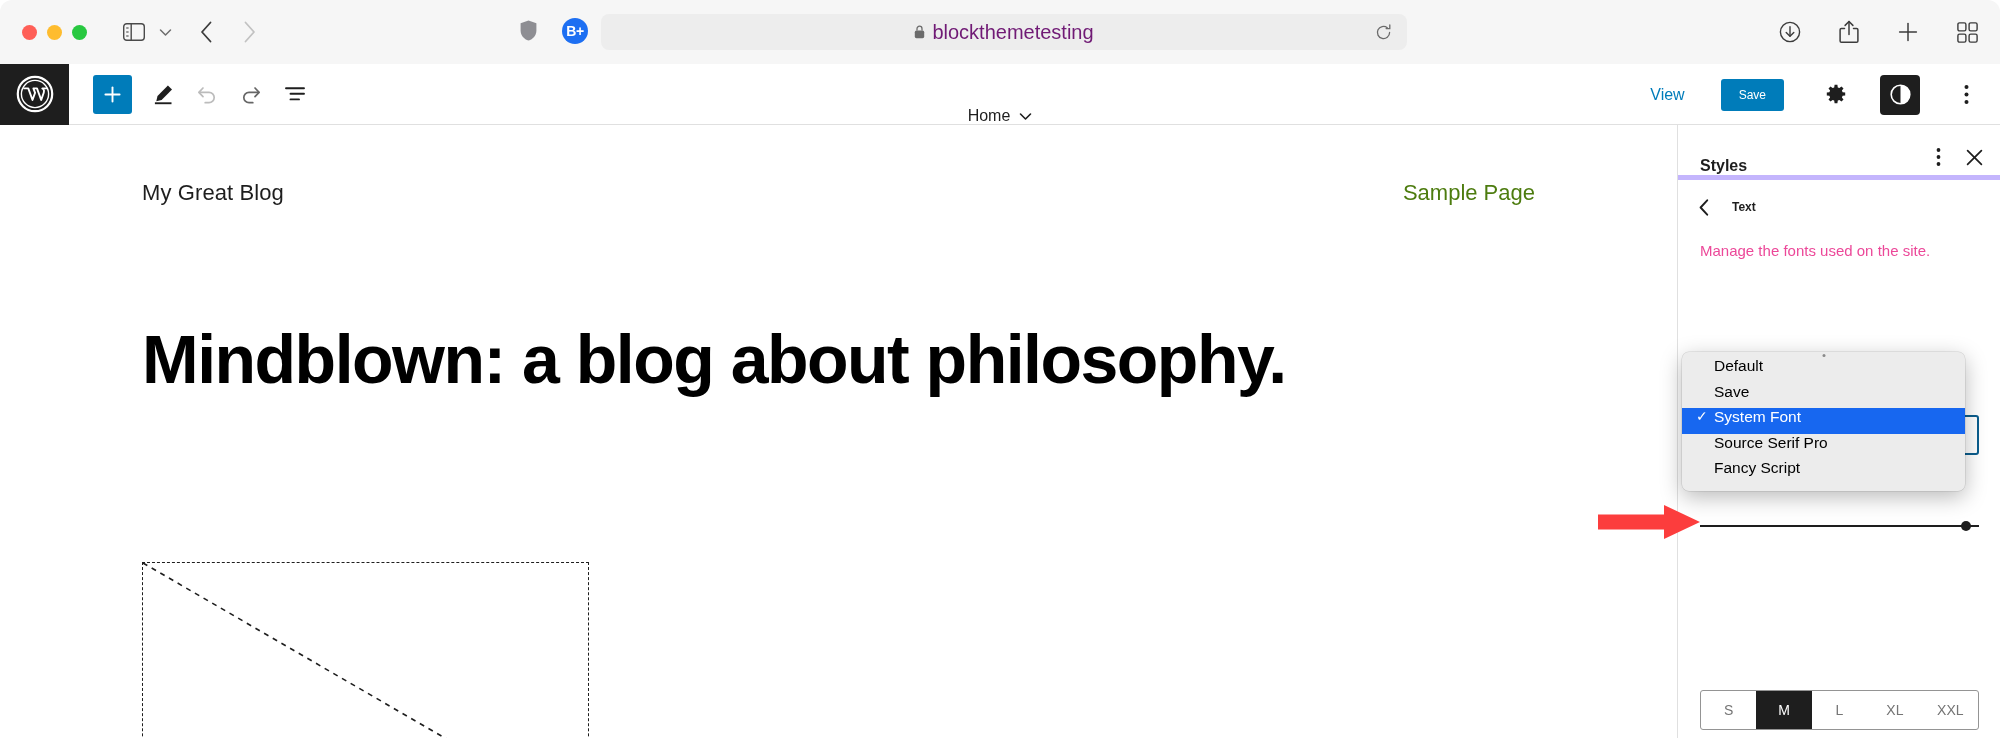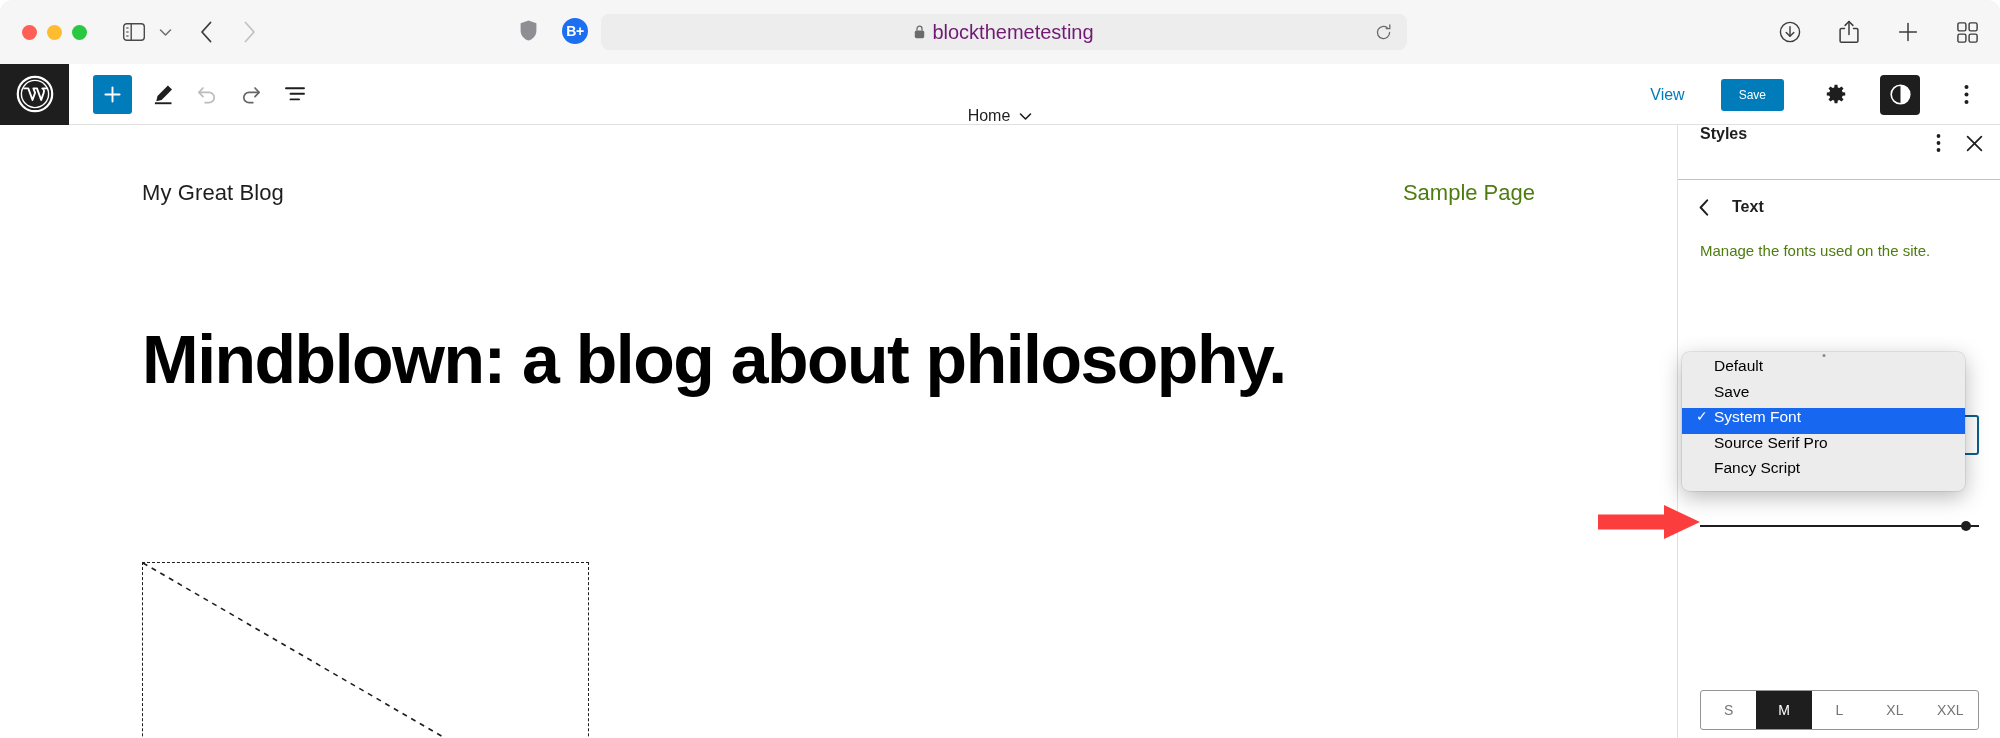--- a/index.html
+++ b/index.html
@@ -163,42 +163,42 @@
   .placeholder-block svg { display: block; }
 
   
   .styles-panel {
     position: absolute; top: 125px; right: 0;
     width: 323px; height: 613px;
     background: #fff;
     border-left: 1px solid #e0e0e0;
   }
   .panel-header {
-    height: 55px; display: flex; align-items: flex-start;
+    height: 55px; display: flex; align-items: flex-end;
     padding: 0 8px 0 22px;
-    border-bottom: 1px solid #c4b5fd;
+    border-bottom: 5px solid #c4b5fd;
   }
   .panel-title { font-size: 16px; font-weight: 600; color: #1e1e1e; flex: 1; }
   .panel-icon-btn {
     width: 36px; height: 36px;
     display: flex; align-items: center; justify-content: center;
     color: #1e1e1e;
   }
   .panel-nav {
     height: 54px; display: flex; align-items: center;
     padding-left: 10px; gap: 12px;
   }
   .back-btn {
     width: 32px; height: 32px;
     display: flex; align-items: center; justify-content: center;
     color: #1e1e1e;
   }
-  .panel-subtitle { font-size: 16px; font-weight: 600; color: #1e1e1e; }
+  .panel-subtitle { font-size: 12px; font-weight: 600; color: #1e1e1e; }
   .panel-desc {
-    font-size: 15px; color: #4d7c0f;
+    font-size: 15px; color: #ec4899;
     padding: 6px 22px 0 22px; line-height: 1.4;
   }
 
   
   .font-select-box {
     position: absolute; left: 22px; top: 290px;
     width: 279px; height: 40px;
     border: 2px solid #0b5e8e; border-radius: 3px;
     background: #fff;
   }

